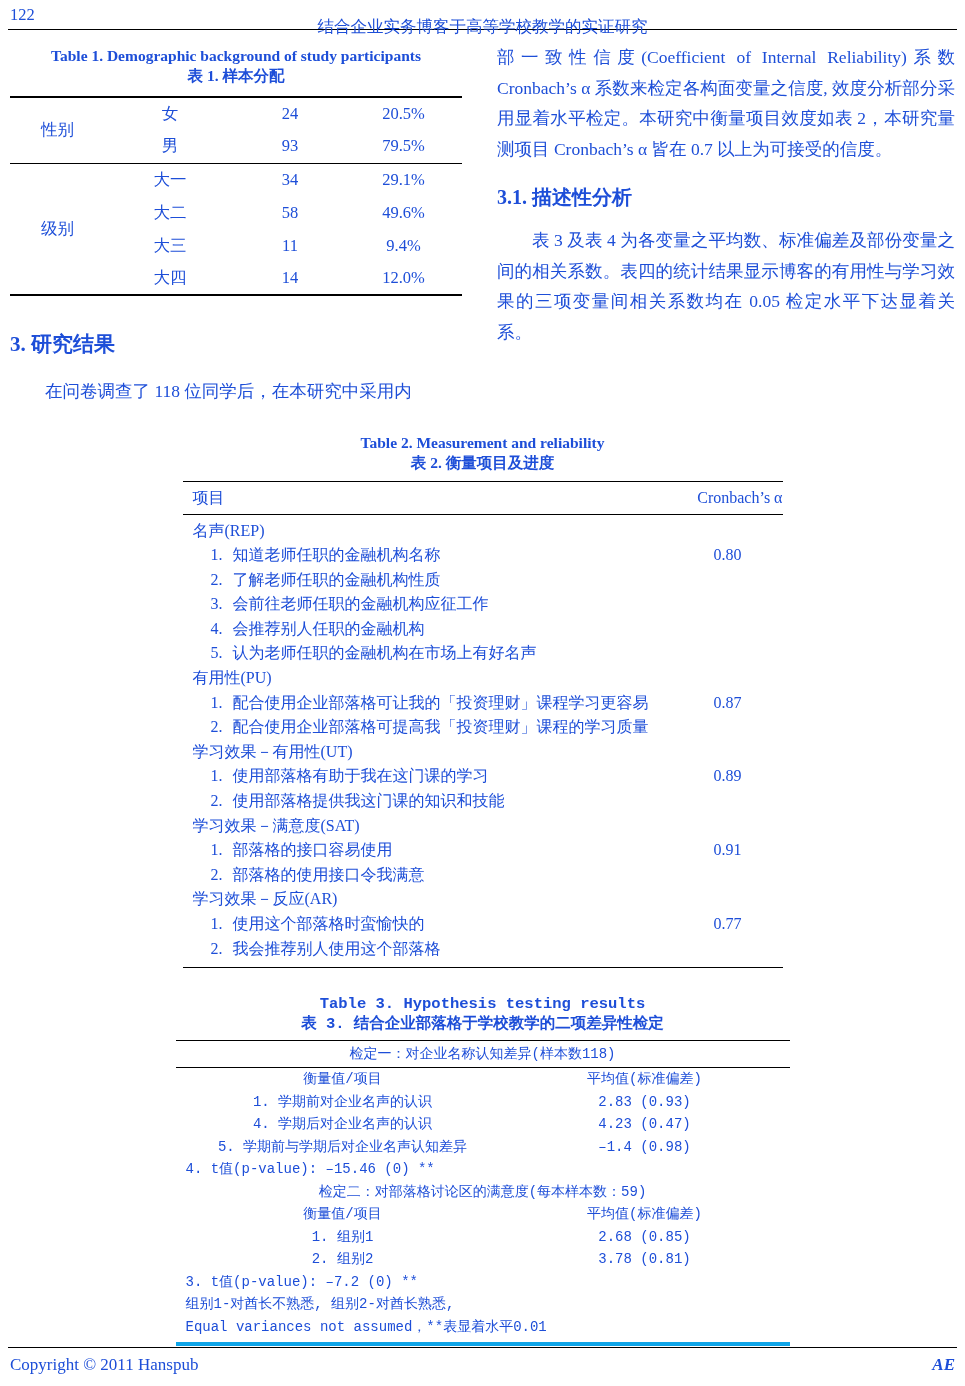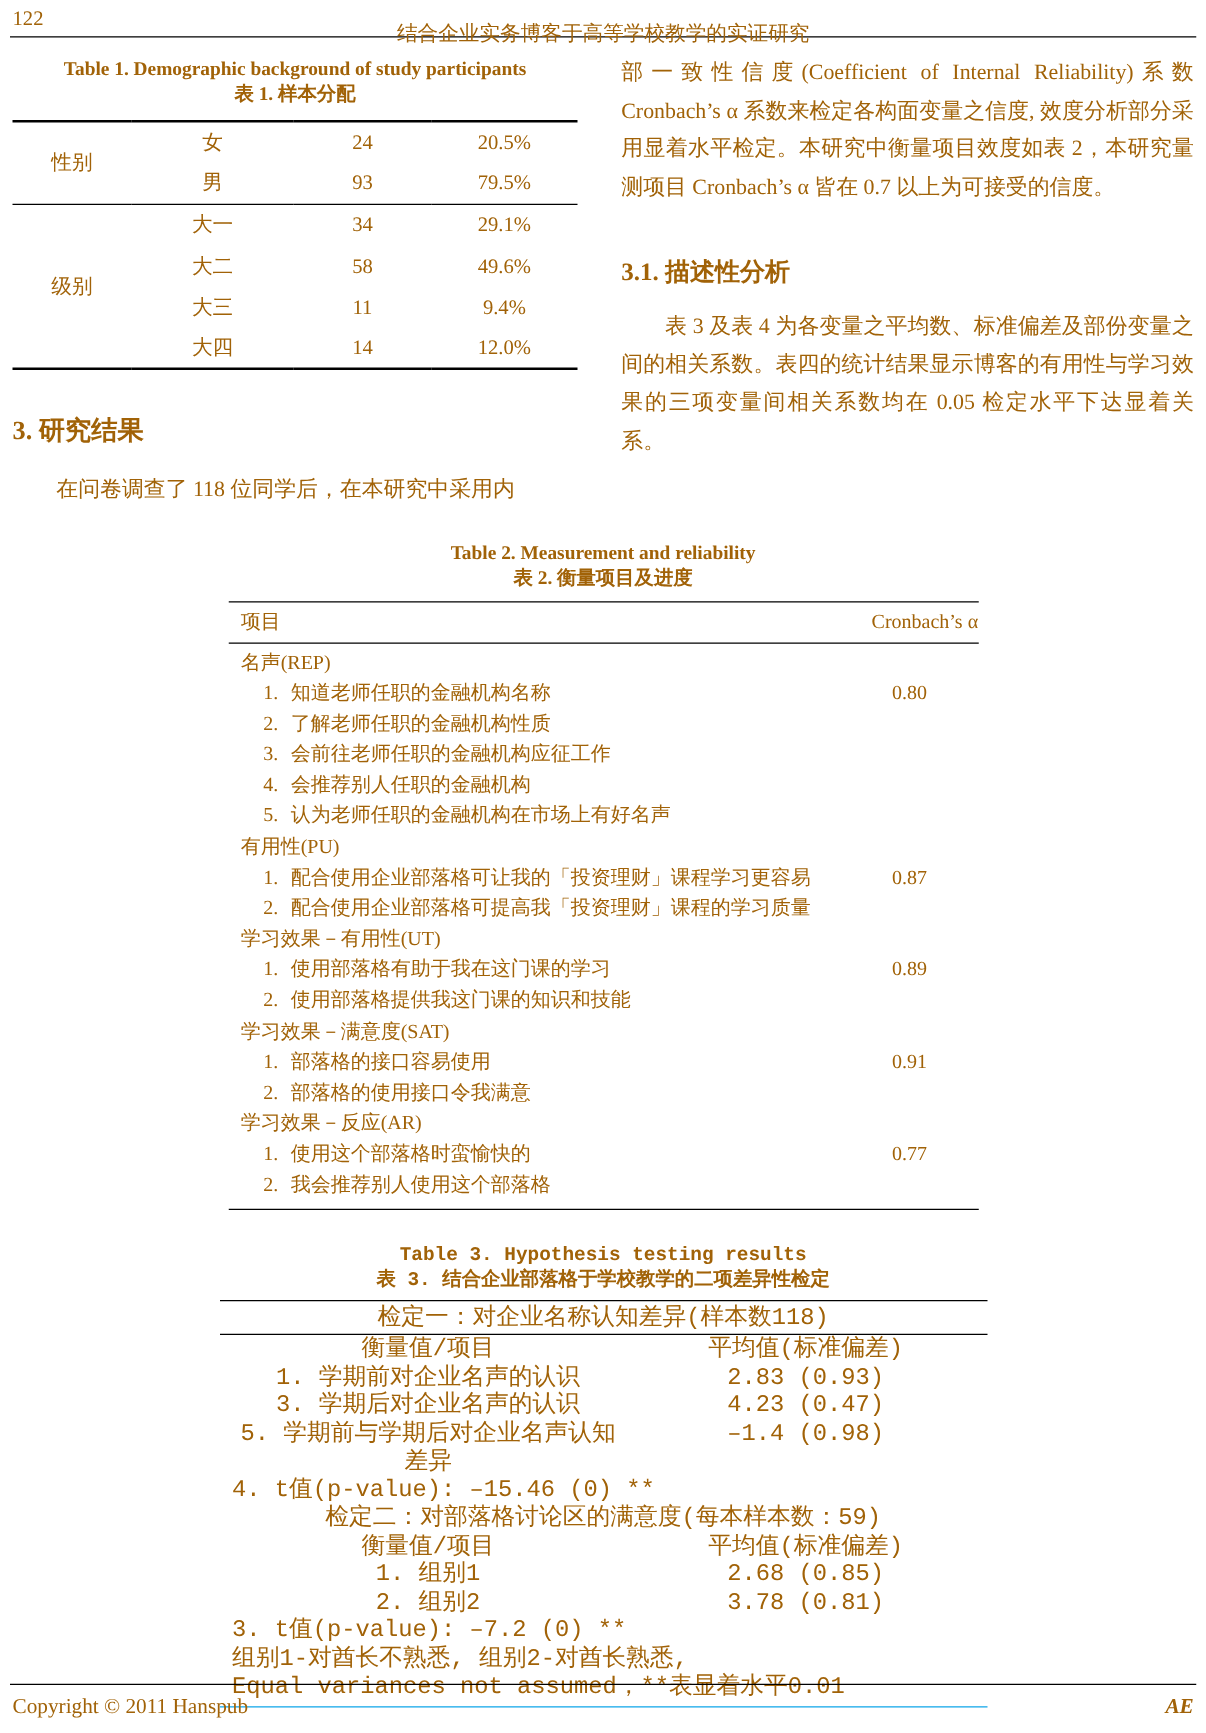--- a/index.html
+++ b/index.html
@@ -2,21 +2,21 @@
 <html><head>
 <meta charset="utf-8">
 <style>
   * { margin:0; padding:0; box-sizing:border-box; }
   html,body { background:#ffffff; }
   .page {
     position:relative;
     width:965px; height:1386px;
     margin:0 auto;
     background:#ffffff;
-    color:#a16207;
+    color:#1d4ed8;
     font-family:"Liberation Serif","DejaVu Serif",serif;
     overflow:hidden;
   }
   
   .header {
     position:relative;
     margin:0 8px;
     padding:5px 2px 4px;
     border-bottom:1px solid #000;
     font-size:16.5px;
@@ -41,21 +41,21 @@
     border-bottom:2px solid #000;
     font-size:16.5px;
   }
   .tbl1 td { text-align:center; height:33px; padding:0; }
   .tbl1 col.c1 { width:95px; }
   .tbl1 col.c2 { width:130px; }
   .tbl1 col.c3 { width:110px; }
   .tbl1 tr.grp-sep td { border-top:1px solid #000; }
 
   .h-sec { font-size:21px; font-weight:bold; margin-top:34px; }
-  .h-sec31 { font-size:20px; font-weight:bold; margin-top:40px; }
+  .h-sec31 { font-size:20px; font-weight:bold; margin-top:20px; }
   .para {
     font-size:17.5px;
     line-height:30.5px;
     text-align:justify;
   }
   .indent { text-indent:2em; }
   .col-left .para { margin-top:18px; }
   .col-right .para1 { margin-top:-4px; }
   .col-right .para2 { margin-top:14px; }
 
@@ -75,23 +75,23 @@
   .t2-body { border-bottom:1px solid #000; padding:4px 0 6px; }
   .t2-row { display:flex; line-height:24.6px; }
   .t2-sec { padding-left:10px; flex:1; }
   .t2-item .num { flex:0 0 50px; padding-left:28px; }
   .t2-item .txt { flex:1; }
 
   
   .t3-wrap { margin-top:26px;font-family:Liberation Mono, monospace; }
   .t3 {
     width:614px; margin:6px auto 0;
-    font-size:19px;
+    font-size:14px;
     border-top:1px solid #000;
-    border-bottom:1px solid #0ea5e9;
+    border-bottom:4px solid #0ea5e9;
     padding-bottom:4px;
   }
   .t3-title { text-align:center; line-height:26px; border-bottom:1px solid #000; }
   .t3-title2 { text-align:center; line-height:22.5px; }
   .t3-row { display:flex; line-height:22.5px; padding-left:10px; }
   .t3-label { flex:1; text-align:center; }
   .t3-val { flex:0 0 290px; width:290px; text-align:center; }
   .t3-note { padding-left:10px; line-height:22.5px; }
 
   
@@ -285,21 +285,21 @@
 
       <div class="t3-row">
         <span class="t3-label">衡量值/项目</span>
         <span class="t3-val">平均值(标准偏差)</span>
       </div>
       <div class="t3-row">
         <span class="t3-label">1. 学期前对企业名声的认识</span>
         <span class="t3-val">2.83 (0.93)</span>
       </div>
       <div class="t3-row">
-        <span class="t3-label">3. 学期后对企业名声的认识</span>
+        <span class="t3-label">4. 学期后对企业名声的认识</span>
         <span class="t3-val">4.23 (0.47)</span>
       </div>
       <div class="t3-row">
         <span class="t3-label">5. 学期前与学期后对企业名声认知差异</span>
         <span class="t3-val">–1.4 (0.98)</span>
       </div>
       <div class="t3-note">4. t值(p-value): –15.46 (0) **</div>
 
       <div class="t3-title2">检定二：对部落格讨论区的满意度(每本样本数：59)</div>
 

